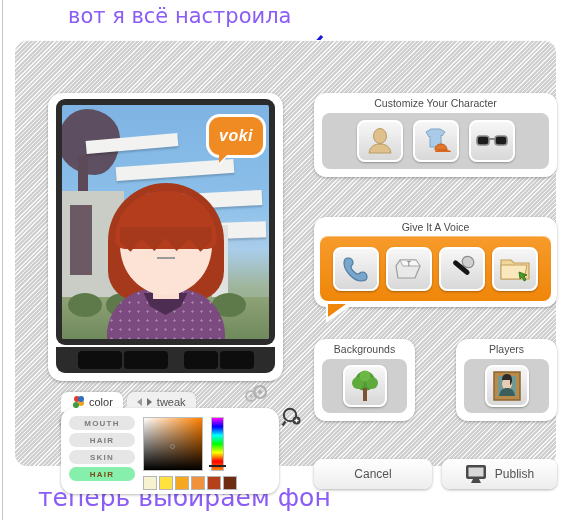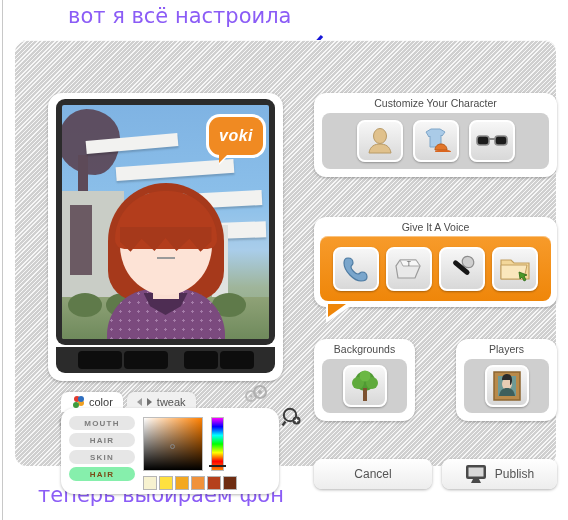--- a/index.html
+++ b/index.html
@@ -270,21 +270,21 @@
   #btn-cancel  { left:299px; top:419px; width:118px; }
   #btn-publish { left:427px; top:419px; width:115px; }
 
   
   .anno {
     position:absolute; color:#8b5cf6; font-weight:normal;
     font-family:"DejaVu Sans", sans-serif;
     white-space:nowrap;
   }
   #anno-top    { left:68px;  top:4px;   font-size:21px; }
-  #anno-bl     { left:38px;  top:483px; font-size:21px; }
+  #anno-bl     { left:38px;  top:483px; font-size:25px; }
   #anno-br     { left:410px; top:483px; font-size:21px; }
   .arrow-svg { position:absolute; left:0; top:0; width:568px; height:520px; pointer-events:none; }
 </style>
 </head>
 <body>
 
 <div id="root">
 
   <div class="page-edge"></div>
 

